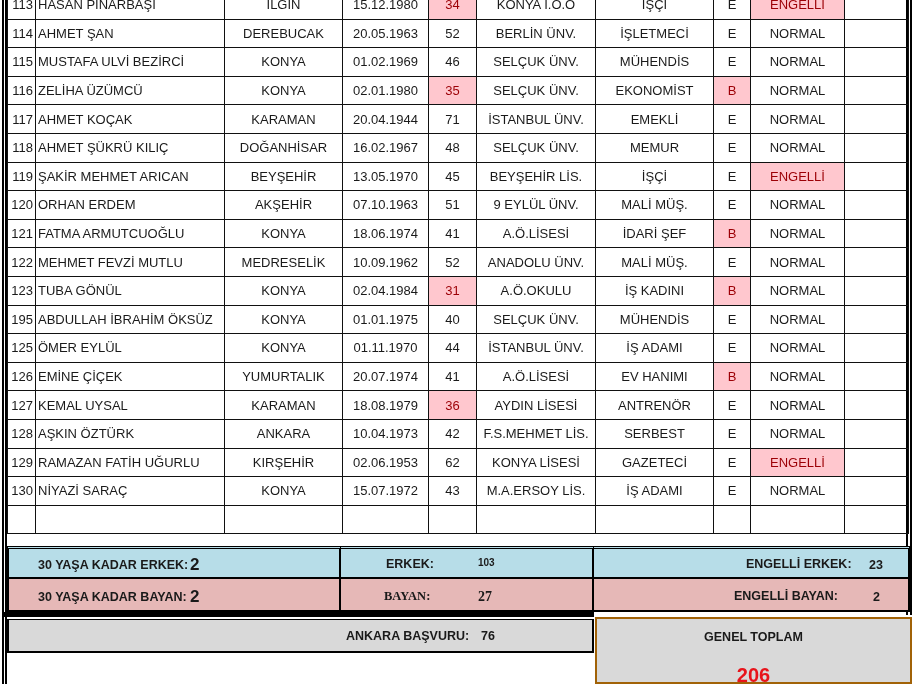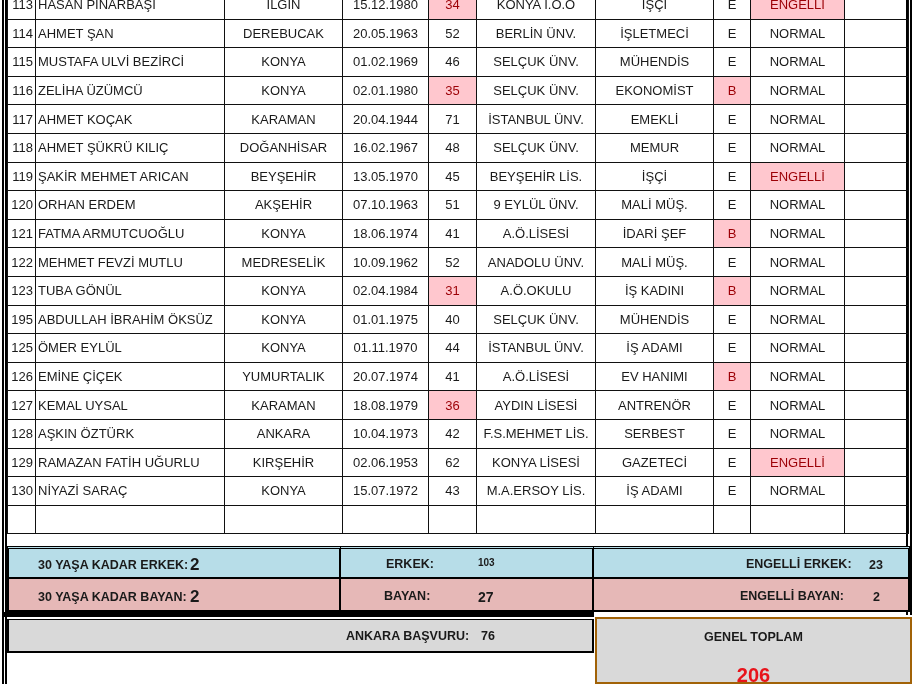--- a/index.html
+++ b/index.html
@@ -288,26 +288,26 @@
   </div>
   <div class="sum blue" style="left:594px; top:546px; width:316px; height:33px; border:2px solid #000; border-left:none; border-top:3px double #000;">
     <span class="lbl" style="left:152px; top:8px;">ENGELLİ ERKEK:</span>
     <span class="val" style="left:275px; top:9px;">23</span>
   </div>
 
   <div class="sum pink" style="left:7px; top:579px; width:334px; height:33px; border:2px solid #000; border-top:none;">
     <span class="lbl" style="left:29px; top:11px;">30 YAŞA KADAR BAYAN:</span>
     <span class="val big" style="left:181px; top:8px;">2</span>
   </div>
-  <div class="sum pink" style="left:341px; top:579px; width:253px; height:33px; border:2px solid #000; border-left:none; border-top:none;">
+  <div class="sum pink" style="left:341px; top:579px; width:253px; height:33px; border:2px solid #000; border-left:none; border-top:none;font-family:Liberation Serif, serif;">
     <span class="lbl" style="left:43px; top:10px;">BAYAN:</span>
     <span class="val" style="left:137px; top:10px; font-size:14px;">27</span>
   </div>
   <div class="sum pink" style="left:594px; top:579px; width:316px; height:33px; border:2px solid #000; border-left:none; border-top:none;">
-    <span class="lbl" style="left:146px; top:10px;text-align:right;">ENGELLİ BAYAN:</span>
+    <span class="lbl" style="left:140px; top:10px;text-align:right;">ENGELLİ BAYAN:</span>
     <span class="val" style="left:279px; top:11px;">2</span>
   </div>
 
   <div style="position:absolute; left:4px; top:612px; width:590px; height:5px; background:#000;"></div>
 
   <div class="sum gray" style="left:7px; top:619px; width:587px; height:32px; border:2px solid #000;font-style:italic;">
     <span class="lbl" style="left:346px; top:8px;">KONYA BAŞVURU:</span>
     <span class="val" style="left:472px; top:8px;">130</span>
   </div>
   <div class="sum gray" style="left:7px; top:620px; width:587px; height:33px; border:2px solid #000; border-top:none;">

